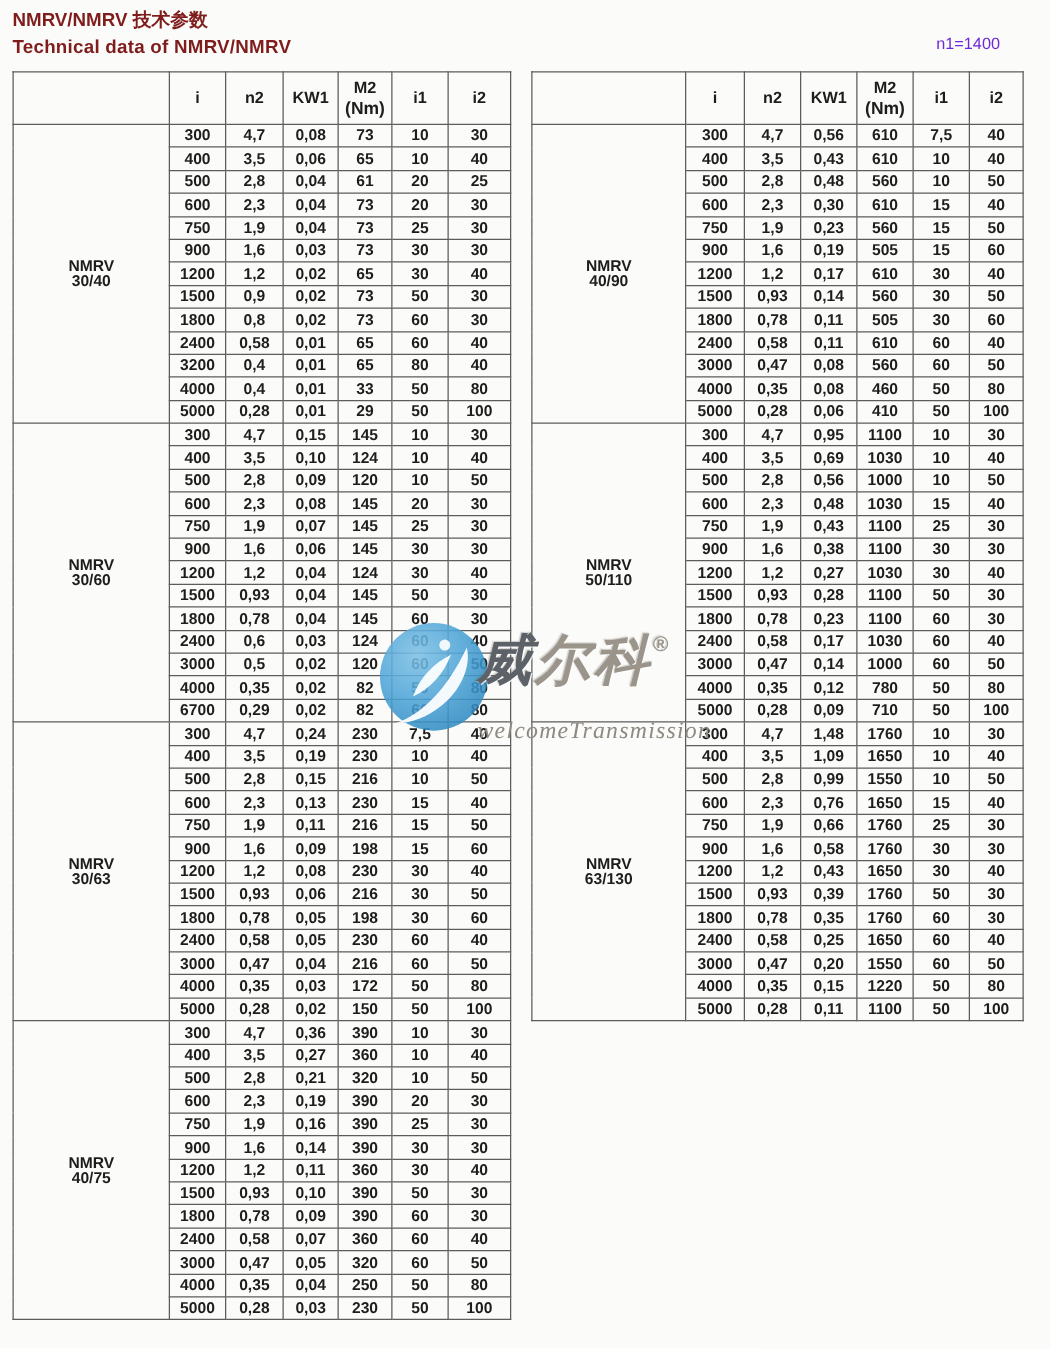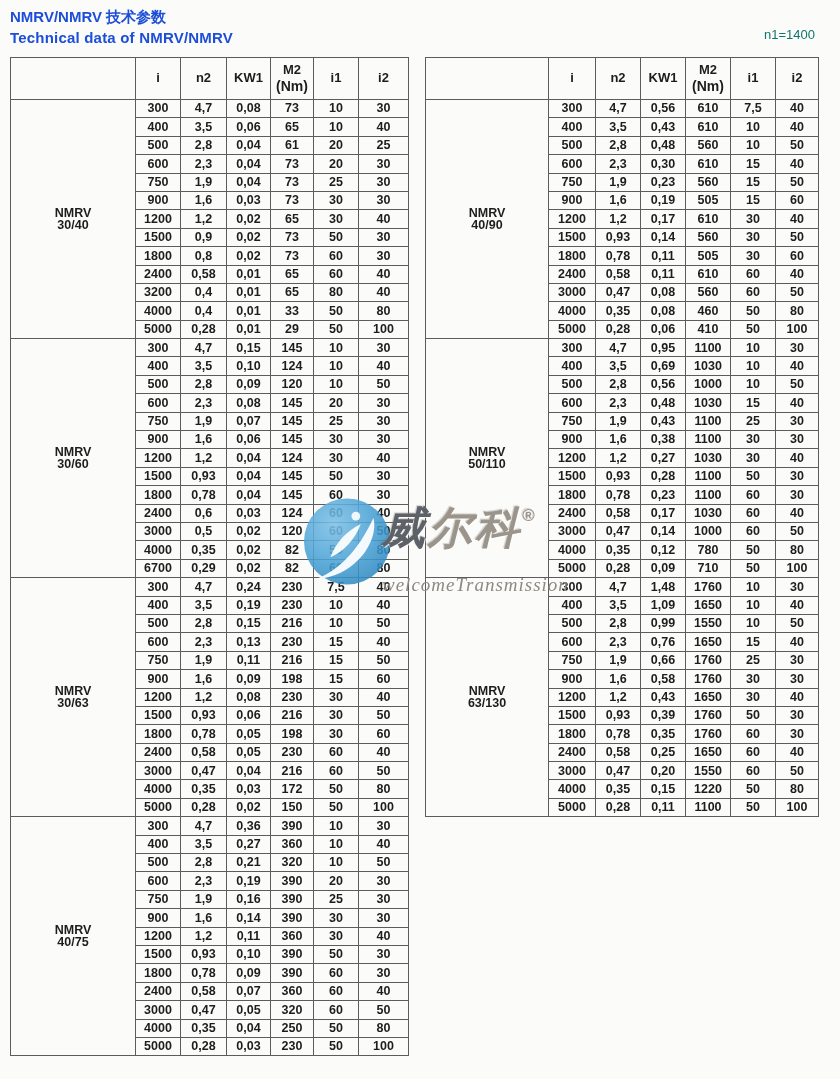--- a/index.html
+++ b/index.html
@@ -1,21 +1,21 @@
 <!DOCTYPE html>
 <html><head>
 <meta charset="utf-8">
 <style>
   html,body{margin:0;padding:0;background:#ffffff;}
   .page{position:relative;width:840px;height:1079px;background:#fbfbf9;overflow:hidden;
         font-family:"Liberation Sans","DejaVu Sans",sans-serif;}
-  .title{position:absolute;left:10px;top:6px;font-weight:bold;color:#1d4ed8;}
+  .title{position:absolute;left:10px;top:6px;font-weight:bold;color:#7f1d1d;}
   .title .l1{font-size:15px;line-height:21px;}
   .title .l2{font-size:15px;line-height:21px;letter-spacing:.2px;}
-  .n1{position:absolute;top:27px;right:25px;font-size:13px;color:#0f766e;}
+  .n1{position:absolute;top:27px;right:40px;font-size:13px;color:#6d28d9;}
   table.t{position:absolute;top:57px;border-collapse:collapse;table-layout:fixed;background:transparent;}
   #t0{left:10px;width:398px;}
   #t1{left:425px;width:393px;}
   table.t th,table.t td{border:1px solid #5c5c5c;text-align:center;vertical-align:middle;
         padding:0;font-weight:bold;color:#1d1d1d;}
   table.t thead th{height:41px;font-size:13px;line-height:1.15;}
   table.t tbody td{height:17.4px;font-size:12.5px;line-height:1;}
   td.model-cell{font-size:13px;line-height:1.6;}
   th .sub{font-size:14px;}
   

